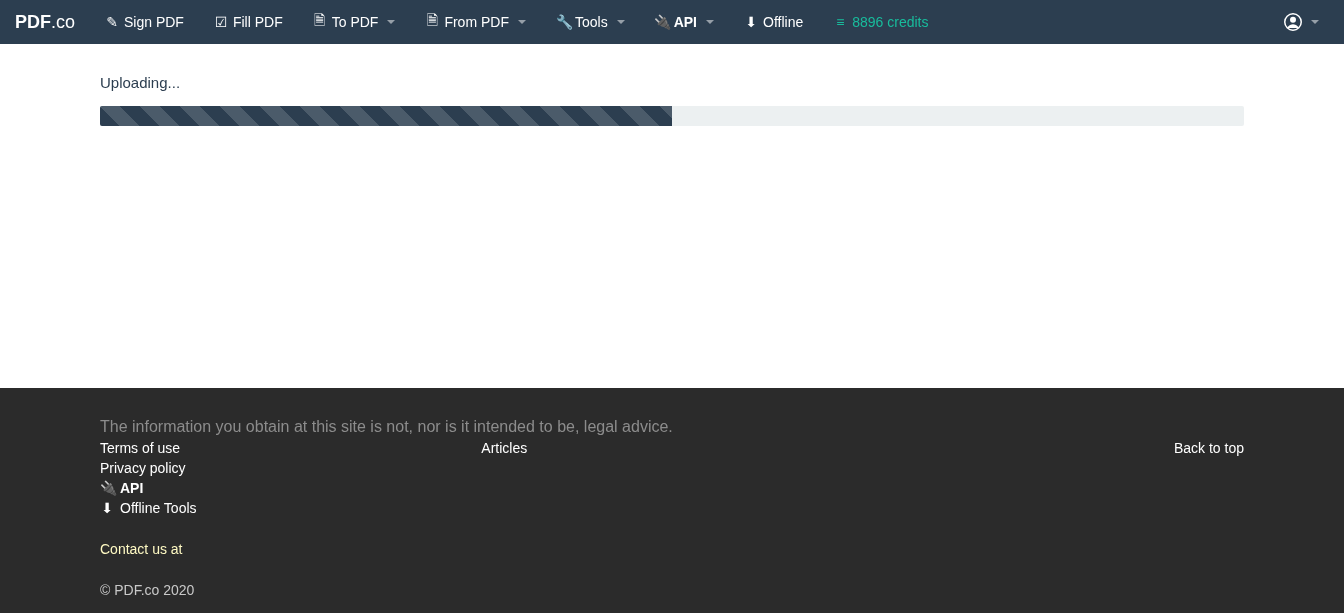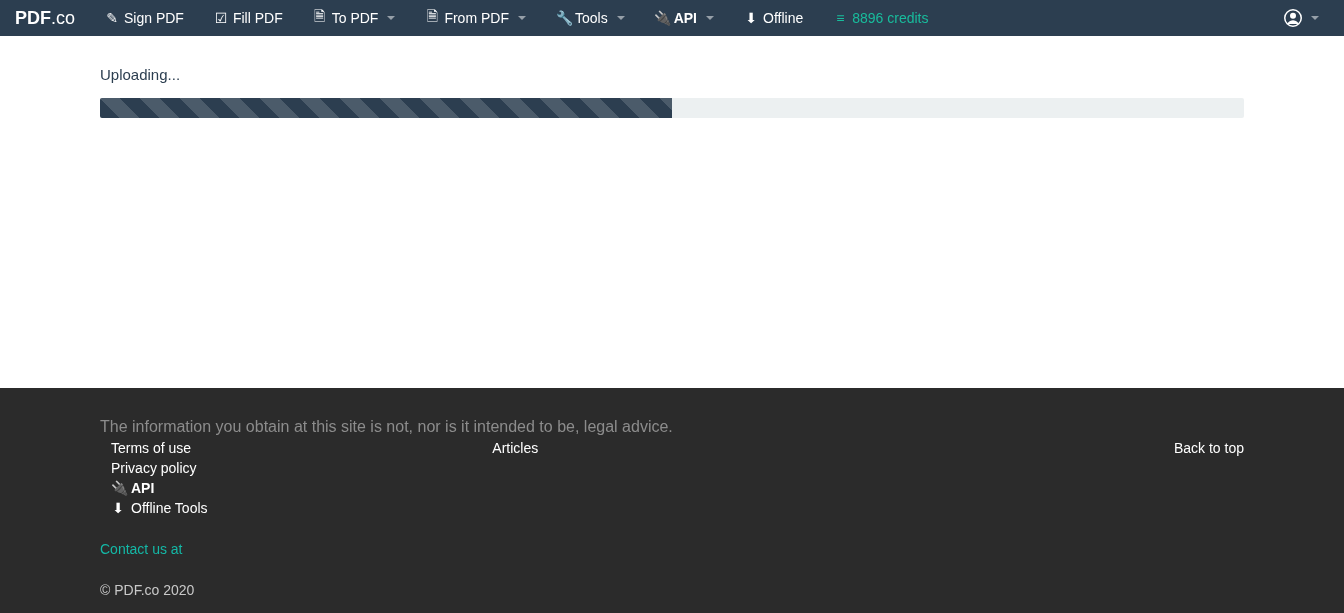--- a/index.html
+++ b/index.html
@@ -9,21 +9,21 @@
     color: #333;
     background: #ffffff;
     width: 1344px;
     height: 613px;
     display: flex;
     flex-direction: column;
   }
   
   .navbar {
     background: #2c3e50;
-    height: 36px;
+    height: 44px;
     display: flex;
     align-items: center;
     padding: 0 15px;
     justify-content: space-between;
   }
   .navbar-left {
     display: flex;
     align-items: center;
   }
   .logo {
@@ -114,24 +114,23 @@
     gap: 4px;
   }
   .footer-col.right { align-items: flex-end; }
   .footer a, .footer-link {
     color: #ffffff;
     text-decoration: none;
     cursor: pointer;
     display: flex;
     align-items: center;
     gap: 6px;
-    margin-left: 11px;
   }
   .footer .api { font-weight: 700; }
-  .footer .contact { color: #14b8a6; margin-top: 25px; }
+  .footer .contact { color: #fef9c3; margin-top: 25px; }
   .footer .copyright { color: #c9c9c9; margin-top: 25px; font-size: 14px; }
 
   
   .ico { display:inline-block; width:14px; text-align:center; font-style:normal; }
 </style>
 </head>
 <body>
 
 <div class="navbar">
   <div class="navbar-left">

